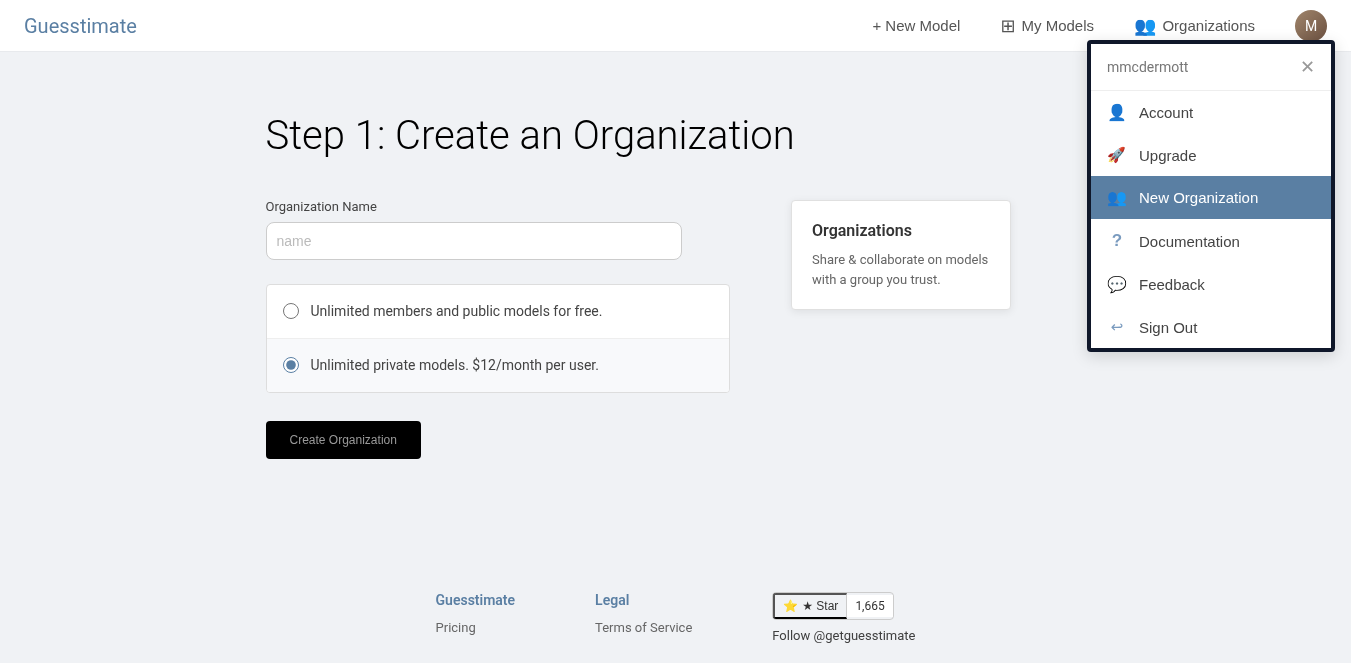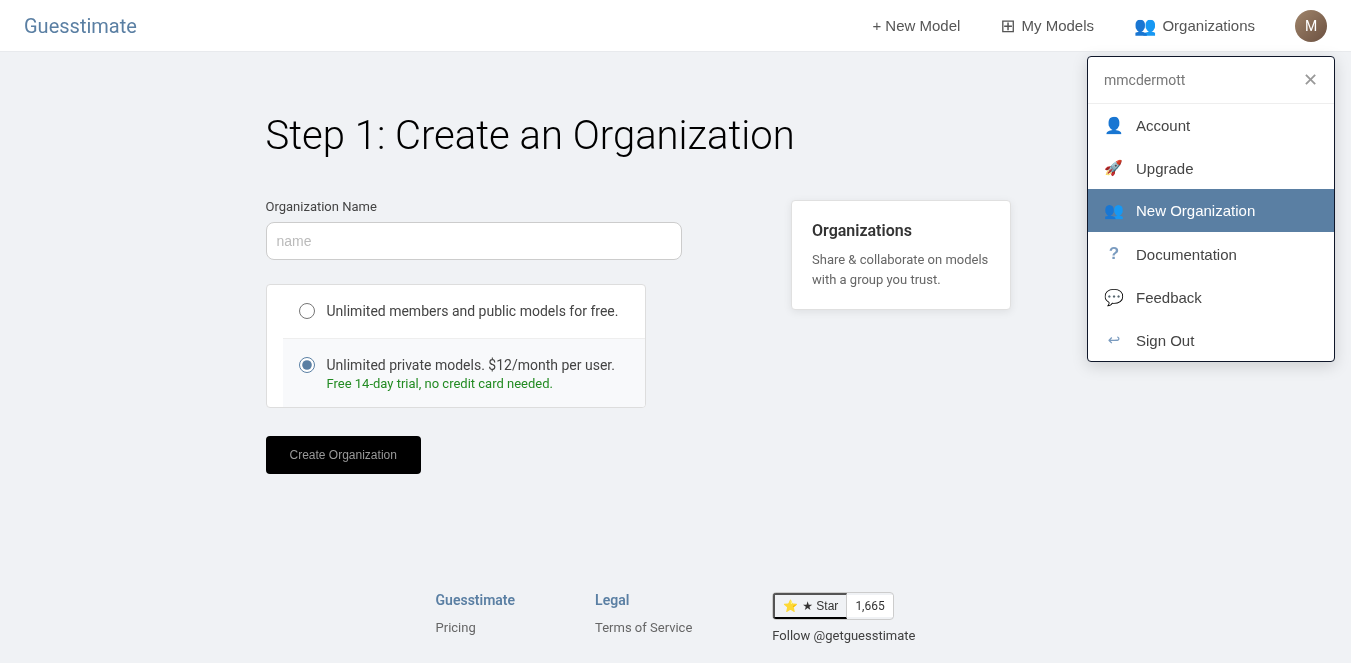--- a/index.html
+++ b/index.html
@@ -59,25 +59,25 @@
       display: flex;
       align-items: center;
       justify-content: center;
       color: #fff;
       font-size: 14px;
     }
 
     
     .dropdown-menu {
       position: absolute;
-      top: 56px;
+      top: 40px;
       right: 16px;
       width: 248px;
       background: #fff;
-      border: 1px solid #0f172a;
+      border: 4px solid #0f172a;
       border-radius: 4px;
       box-shadow: 0 4px 16px rgba(0,0,0,0.15);
       z-index: 100;
     }
     .dropdown-header {
       display: flex;
       align-items: center;
       justify-content: space-between;
       padding: 14px 16px;
       border-bottom: 1px solid #eee;
@@ -156,26 +156,25 @@
     .form-input::placeholder { color: #bbb; }
 
     .plan-section { margin-bottom: 28px; }
     .plan-label {
       font-size: 13px;
       font-weight: 600;
       color: #444;
       margin-bottom: 10px;
     }
     .plan-options {
-      width: 380px;
+      width: 464px;
       border: 1px solid #ddd;
       border-radius: 4px;
       overflow: hidden;
       background: #fff;
-      padding-left: 16px;
     }
     .plan-option {
       display: flex;
       align-items: flex-start;
       gap: 12px;
       padding: 16px 16px;
       border-bottom: 1px solid #eee;
       cursor: pointer;
     }
     .plan-option:last-child { border-bottom: none; }
@@ -361,21 +360,20 @@
   <div class="plan-section">
     <div class="plan-options">
       <label class="plan-option">
         <input type="radio" class="radio-btn" name="plan" style="">
         <span class="plan-option-text">Unlimited members and public models for free.</span>
       </label>
       <label class="plan-option selected">
         <input type="radio" class="radio-btn" name="plan" checked="" style="">
         <div>
           <div class="plan-option-text">Unlimited private models. $12/month per user.</div>
-          <div class="plan-option-free" style="color: rgb(34, 139, 34);">Free 14-day trial, no credit card needed.</div>
         </div>
       </label>
     </div>
   </div>
 
   <button class="create-btn">
     <span>Create Organization</span>
   </button>
 </div>
 

